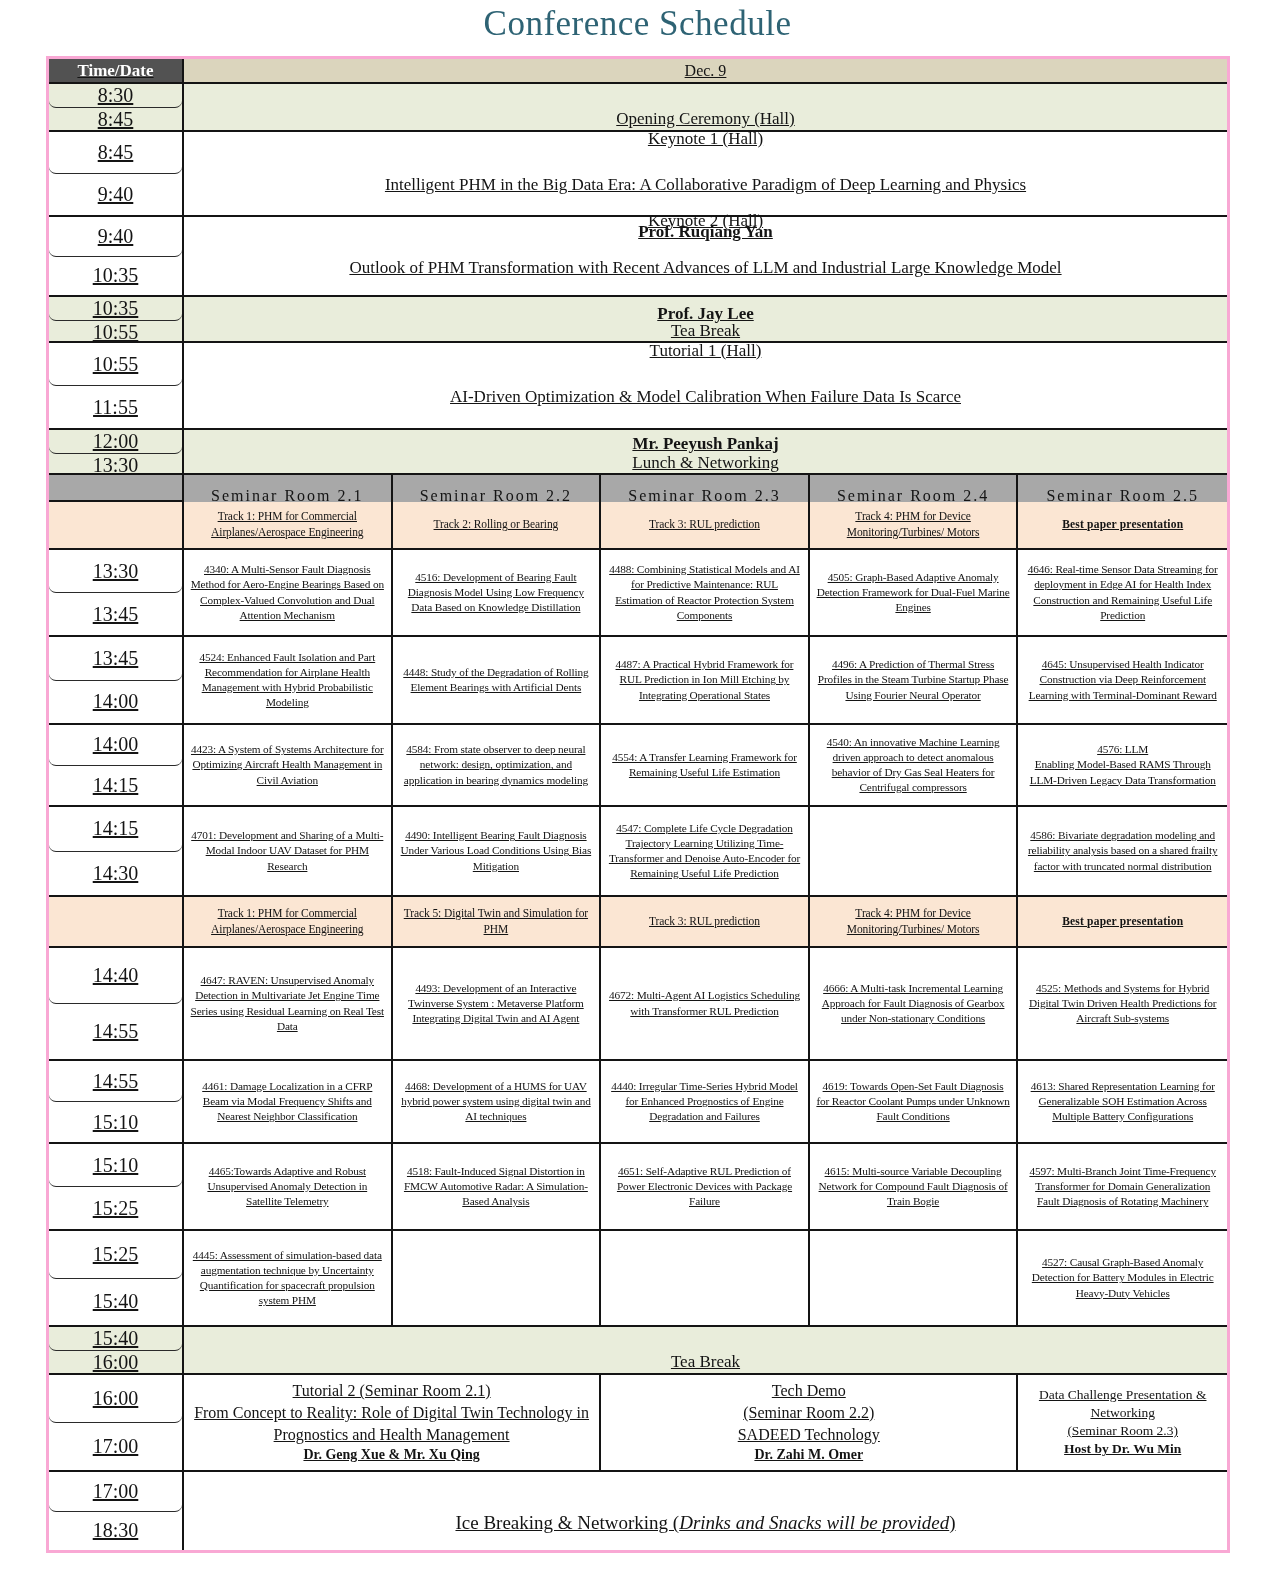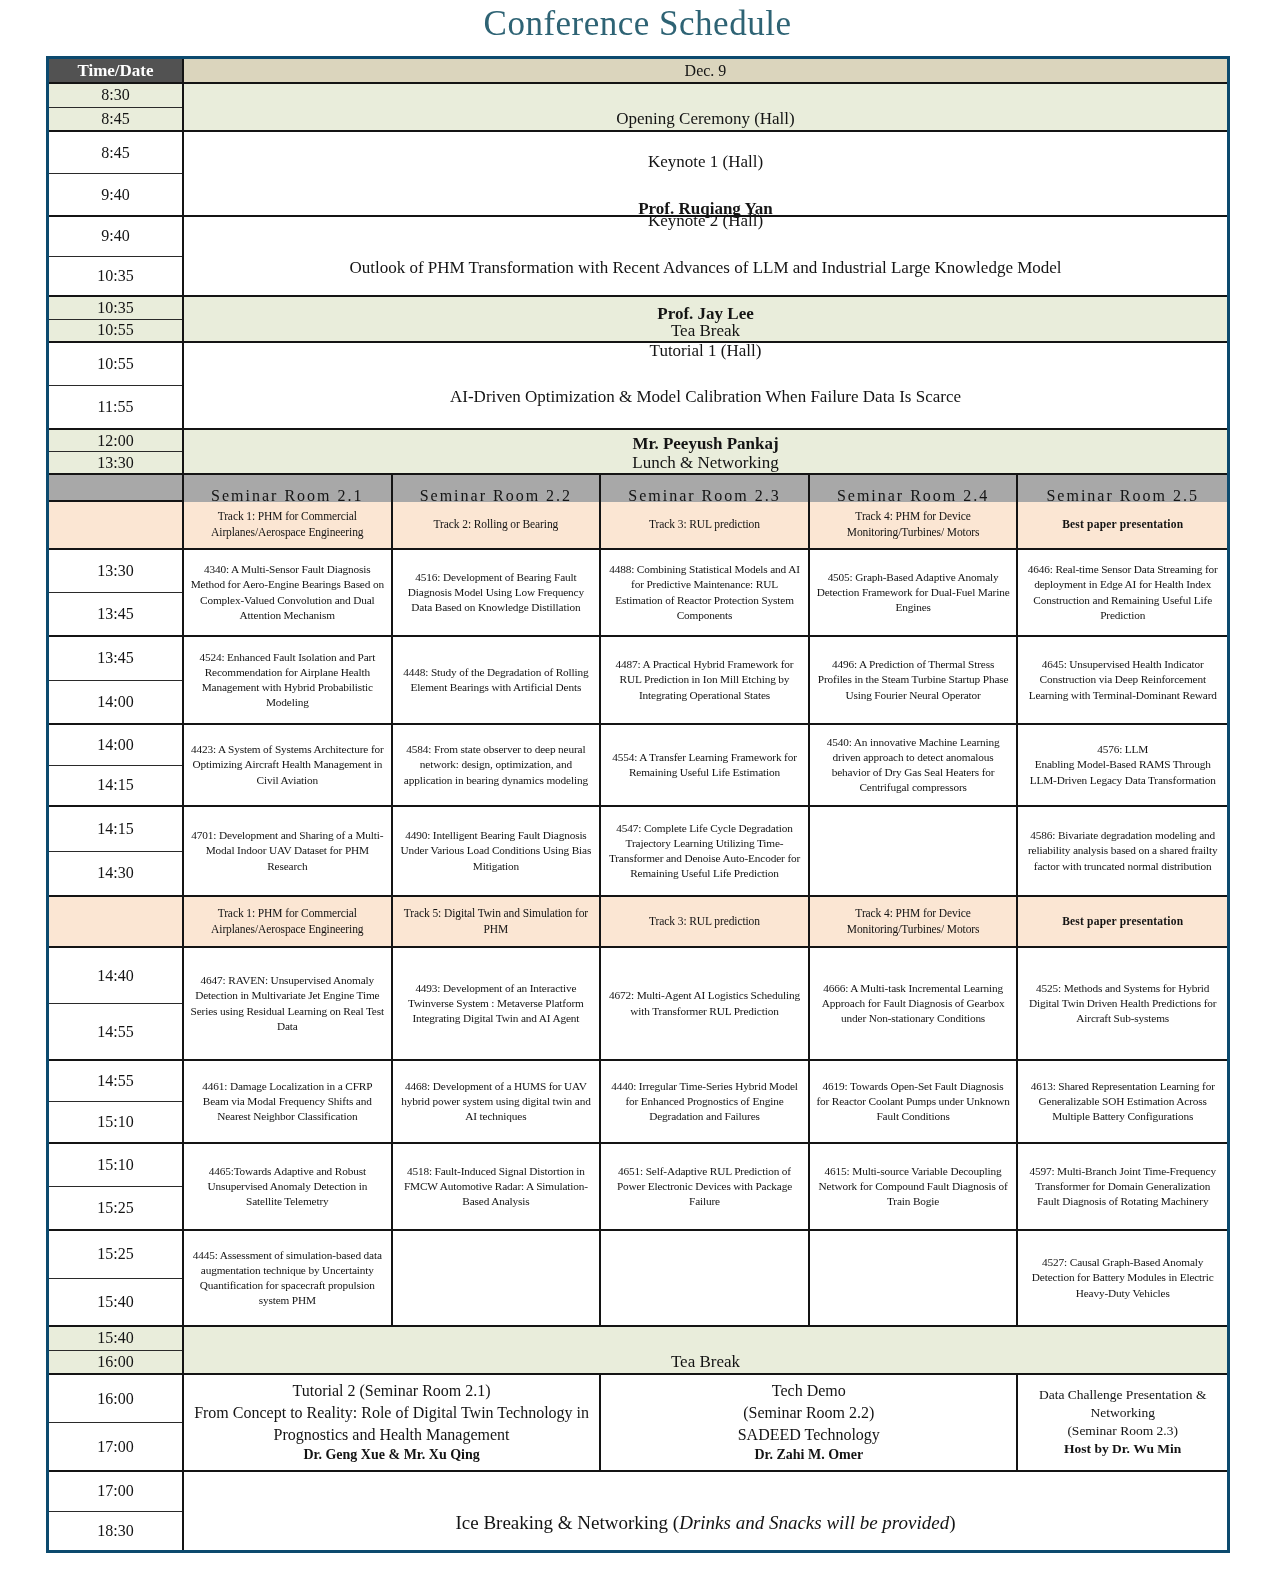--- a/index.html
+++ b/index.html
@@ -13,43 +13,45 @@
     margin:4px 0 12px 0;
     text-align:center;
     font-size:35px;
     font-weight:normal;
     color:#2e6374;
     letter-spacing:0.5px;
   }
   .schedule {
     margin-left:46px;
     width:1184px;
-    border:3px solid #0c4a6e;
+    border:3px solid #f9a8d4;
     box-sizing:border-box;
     background:#ffffff;
+    text-decoration:underline;
   }
   .band {
     display:flex;
     border-bottom:2px solid #141414;
     box-sizing:border-box;
     background:#ffffff;
   }
   .band:last-child { border-bottom:none; }
   .band.green { background:#e9eddb; }
 
   
   .timewrap {
     flex:0 0 135px; width:135px;
     border-right:2px solid #141414;
     display:flex; flex-direction:column;
     box-sizing:border-box;
   }
   .timewrap .time {
     flex:1; display:flex; align-items:center; justify-content:center;
-    font-size:16px;
+    font-size:20px;
+    border-radius:7px;
   }
   .timewrap .time.split { border-bottom:1.5px solid #2a2a2a; }
   .corner {
     flex:0 0 135px; width:135px;
     border-right:2px solid #141414;
     box-sizing:border-box;
   }
   .corner.gray  { background:#a8a8a8; }
   .corner.peach { background:#fbe6d3; }
 
@@ -150,20 +152,21 @@
       </div>
     </div>
 
     <div class="band" style="height:85px">
       <div class="timewrap">
         <div class="time split">8:45</div>
         <div class="time">9:40</div>
       </div>
       <div class="content">
         <div class="line">Keynote 1 (Hall)</div>
+        <div class="line">Intelligent PHM in the Big Data Era: A Collaborative Paradigm of Deep Learning and Physics</div>
         <div class="line speaker">Prof. Ruqiang Yan</div>
       </div>
     </div>
 
     <div class="band" style="height:80px">
       <div class="timewrap">
         <div class="time split">9:40</div>
         <div class="time">10:35</div>
       </div>
       <div class="content">

